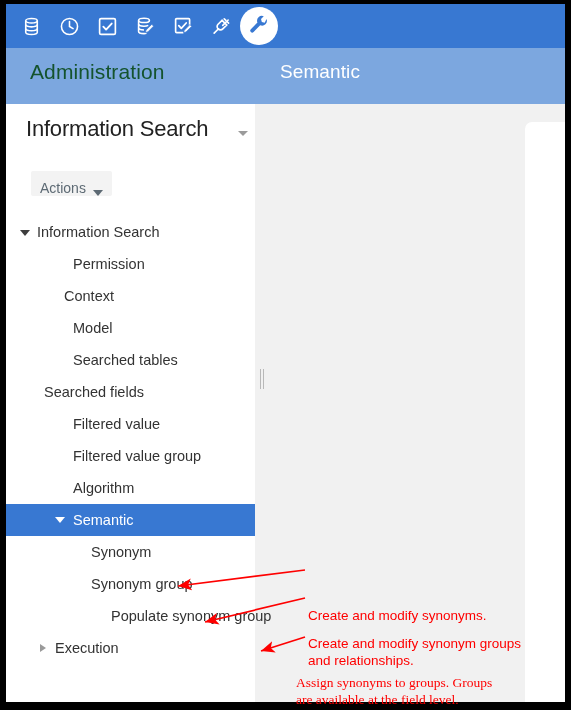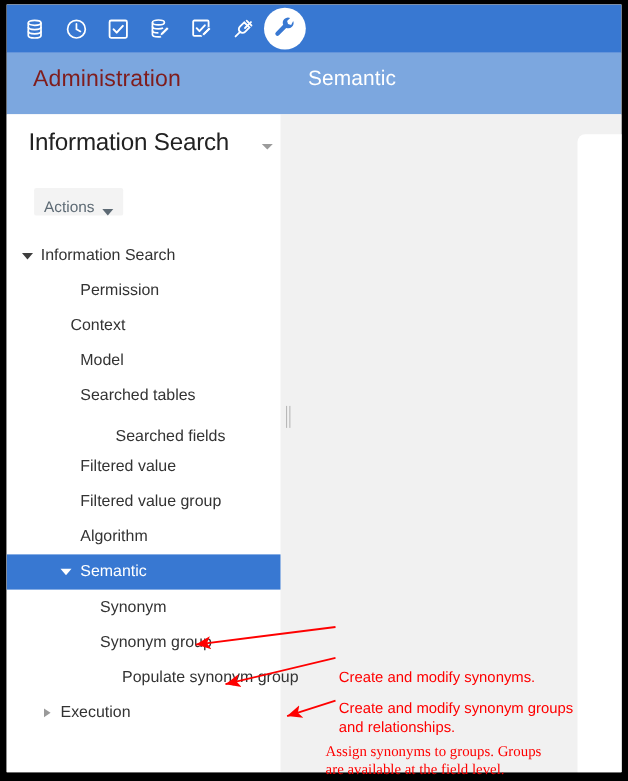--- a/index.html
+++ b/index.html
@@ -57,21 +57,21 @@
     left: 0; top: 44px;
     width: 559px;
     height: 56px;
     background: #7ca7df;
   }
   #header-admin-title {
     position: absolute;
     left: 24px;
     top: 12px;
     font-size: 21px;
-    color: #7f1d1d;
+    color: #14532d;
     letter-spacing: 0.1px;
   }
   #header-page-title {
     position: absolute;
     left: 274px;
     top: 13px;
     font-size: 19px;
     color: #ffffff;
     letter-spacing: 0.1px;
   }
@@ -359,21 +359,21 @@
             <span class="tw-label">Context</span>
           </div>
           <div class="tree-row" style="padding-left: 49px;">
             <span class="tw-arrow none"></span>
             <span class="tw-label">Model</span>
           </div>
           <div class="tree-row" style="padding-left: 49px;">
             <span class="tw-arrow none"></span>
             <span class="tw-label">Searched tables</span>
           </div>
-          <div class="tree-row" style="padding-left: 49px; flex-direction: column;">
+          <div class="tree-row" style="padding-left: 20px;">
             <span class="tw-arrow none"></span>
             <span class="tw-label">Searched fields</span>
           </div>
           <div class="tree-row" style="padding-left: 49px;">
             <span class="tw-arrow none"></span>
             <span class="tw-label">Filtered value</span>
           </div>
           <div class="tree-row" style="padding-left: 49px;">
             <span class="tw-arrow none"></span>
             <span class="tw-label">Filtered value group</span>

